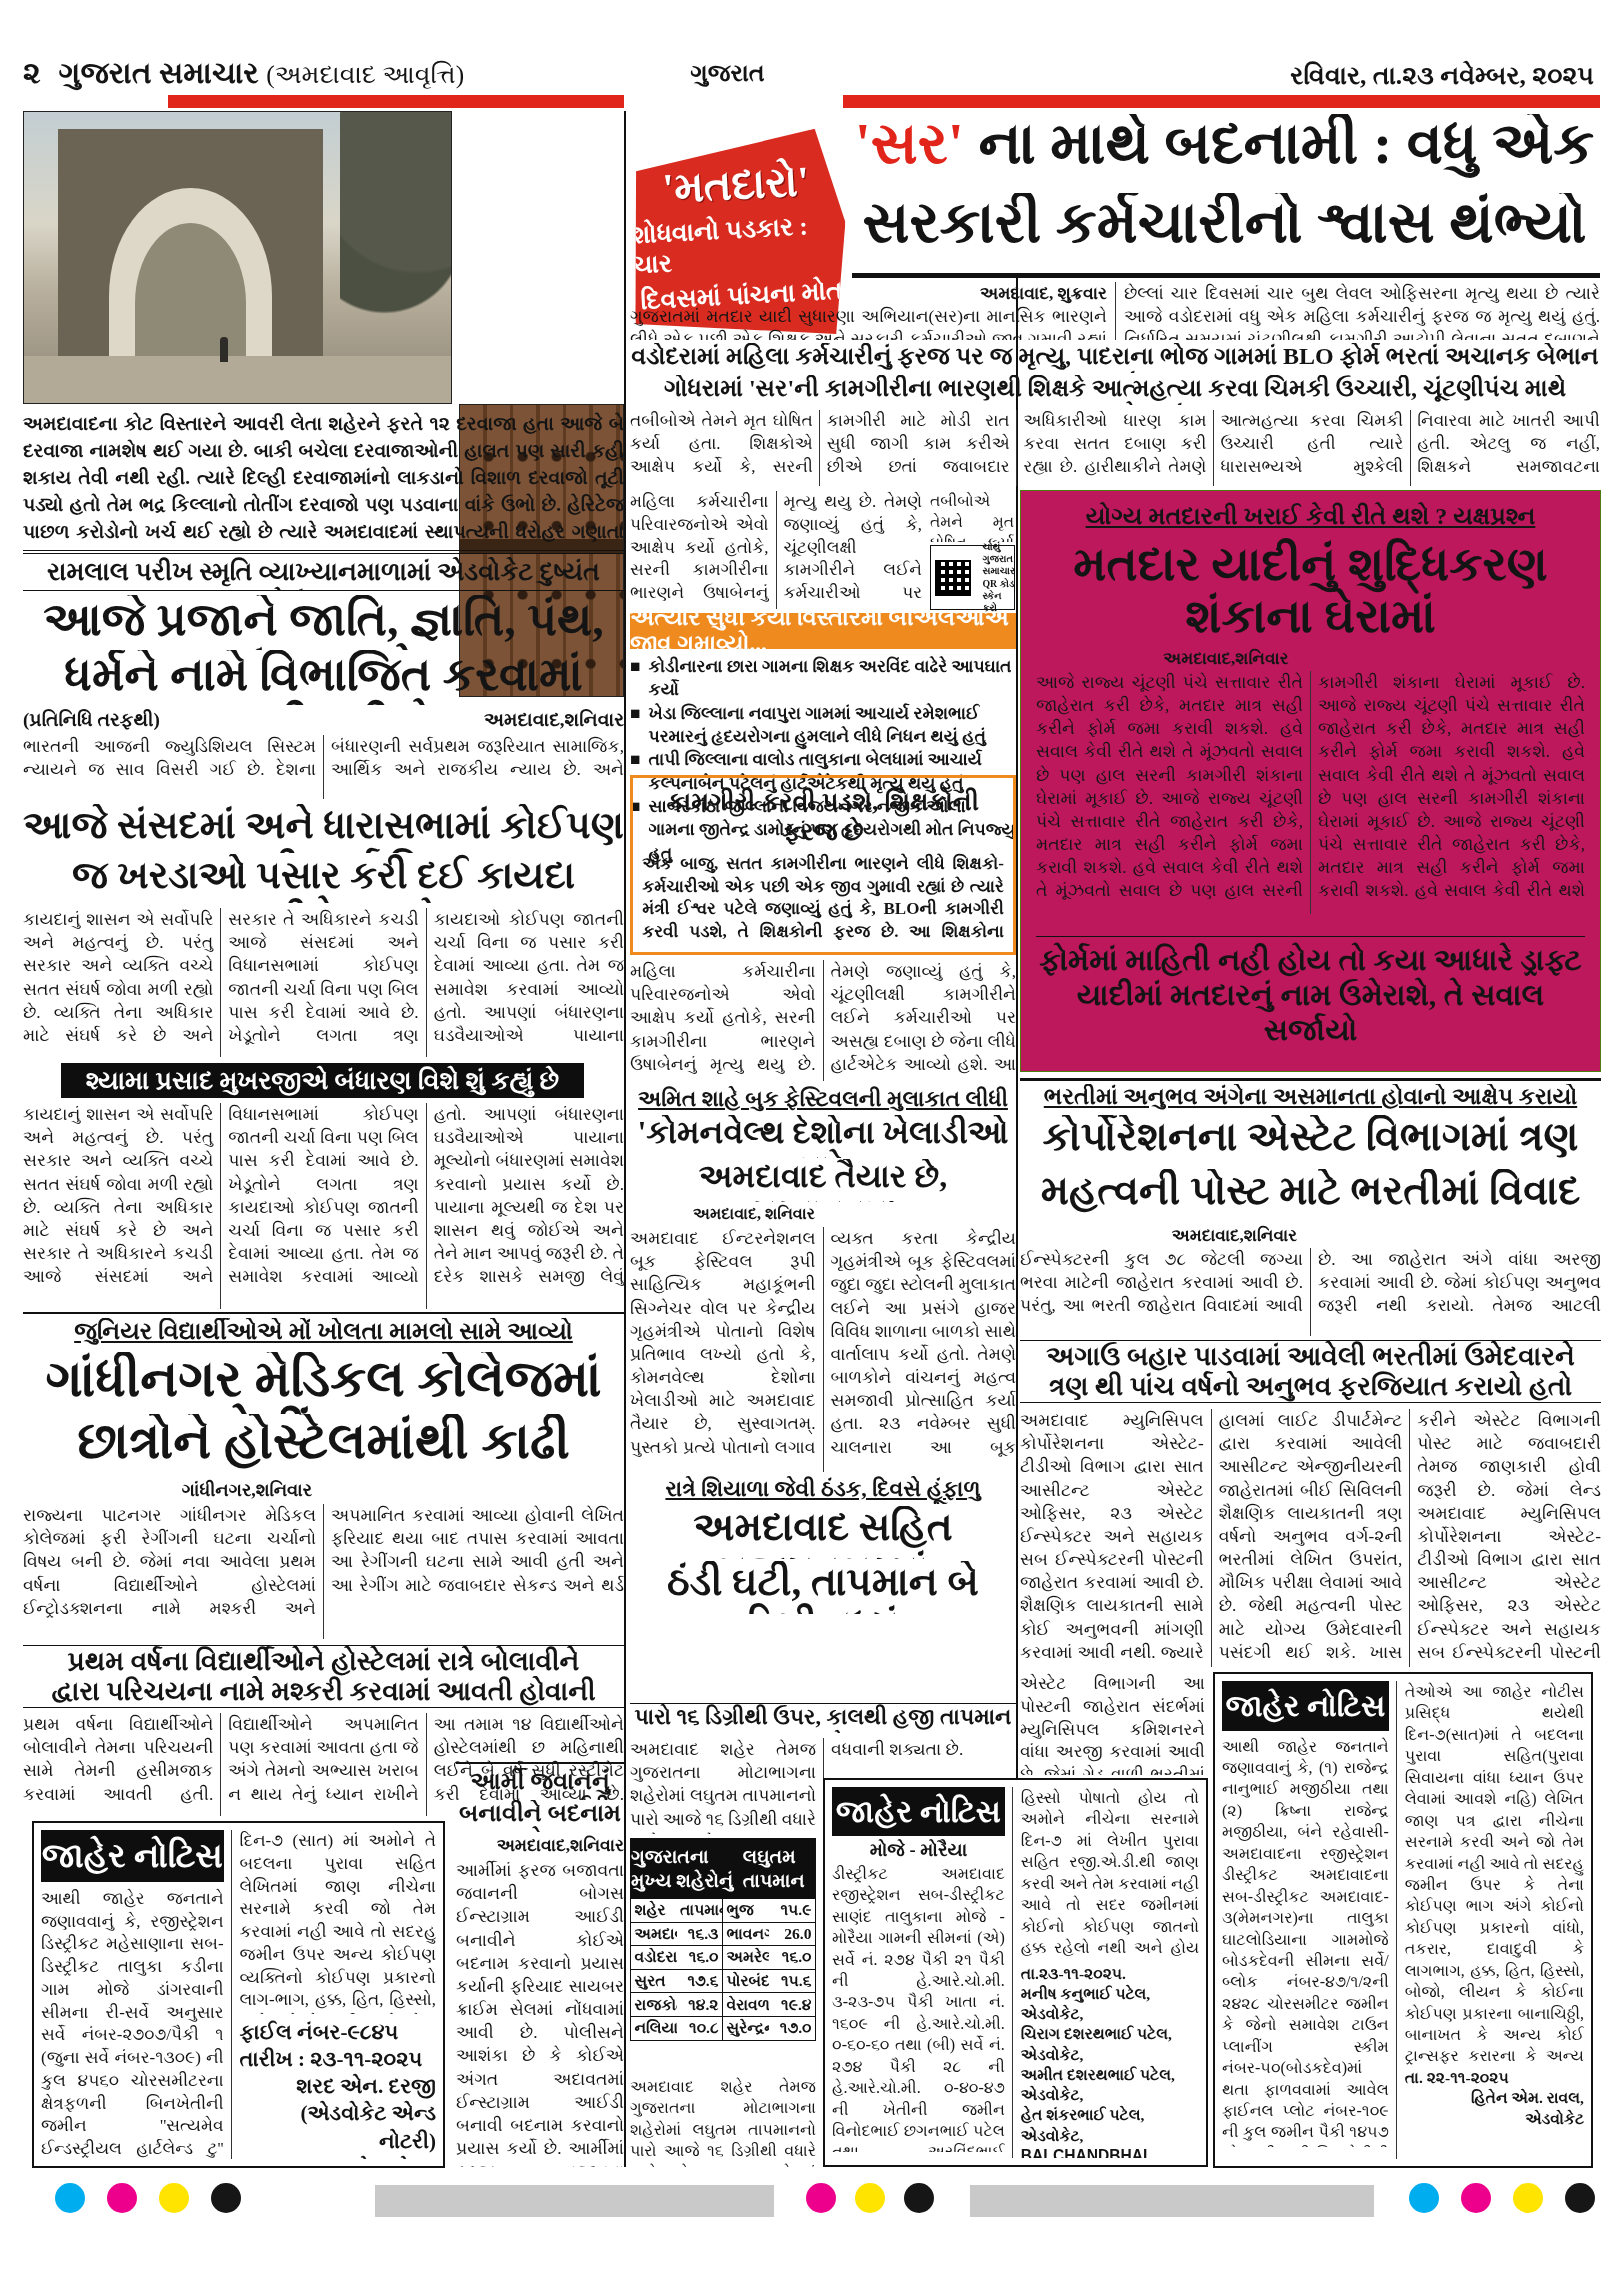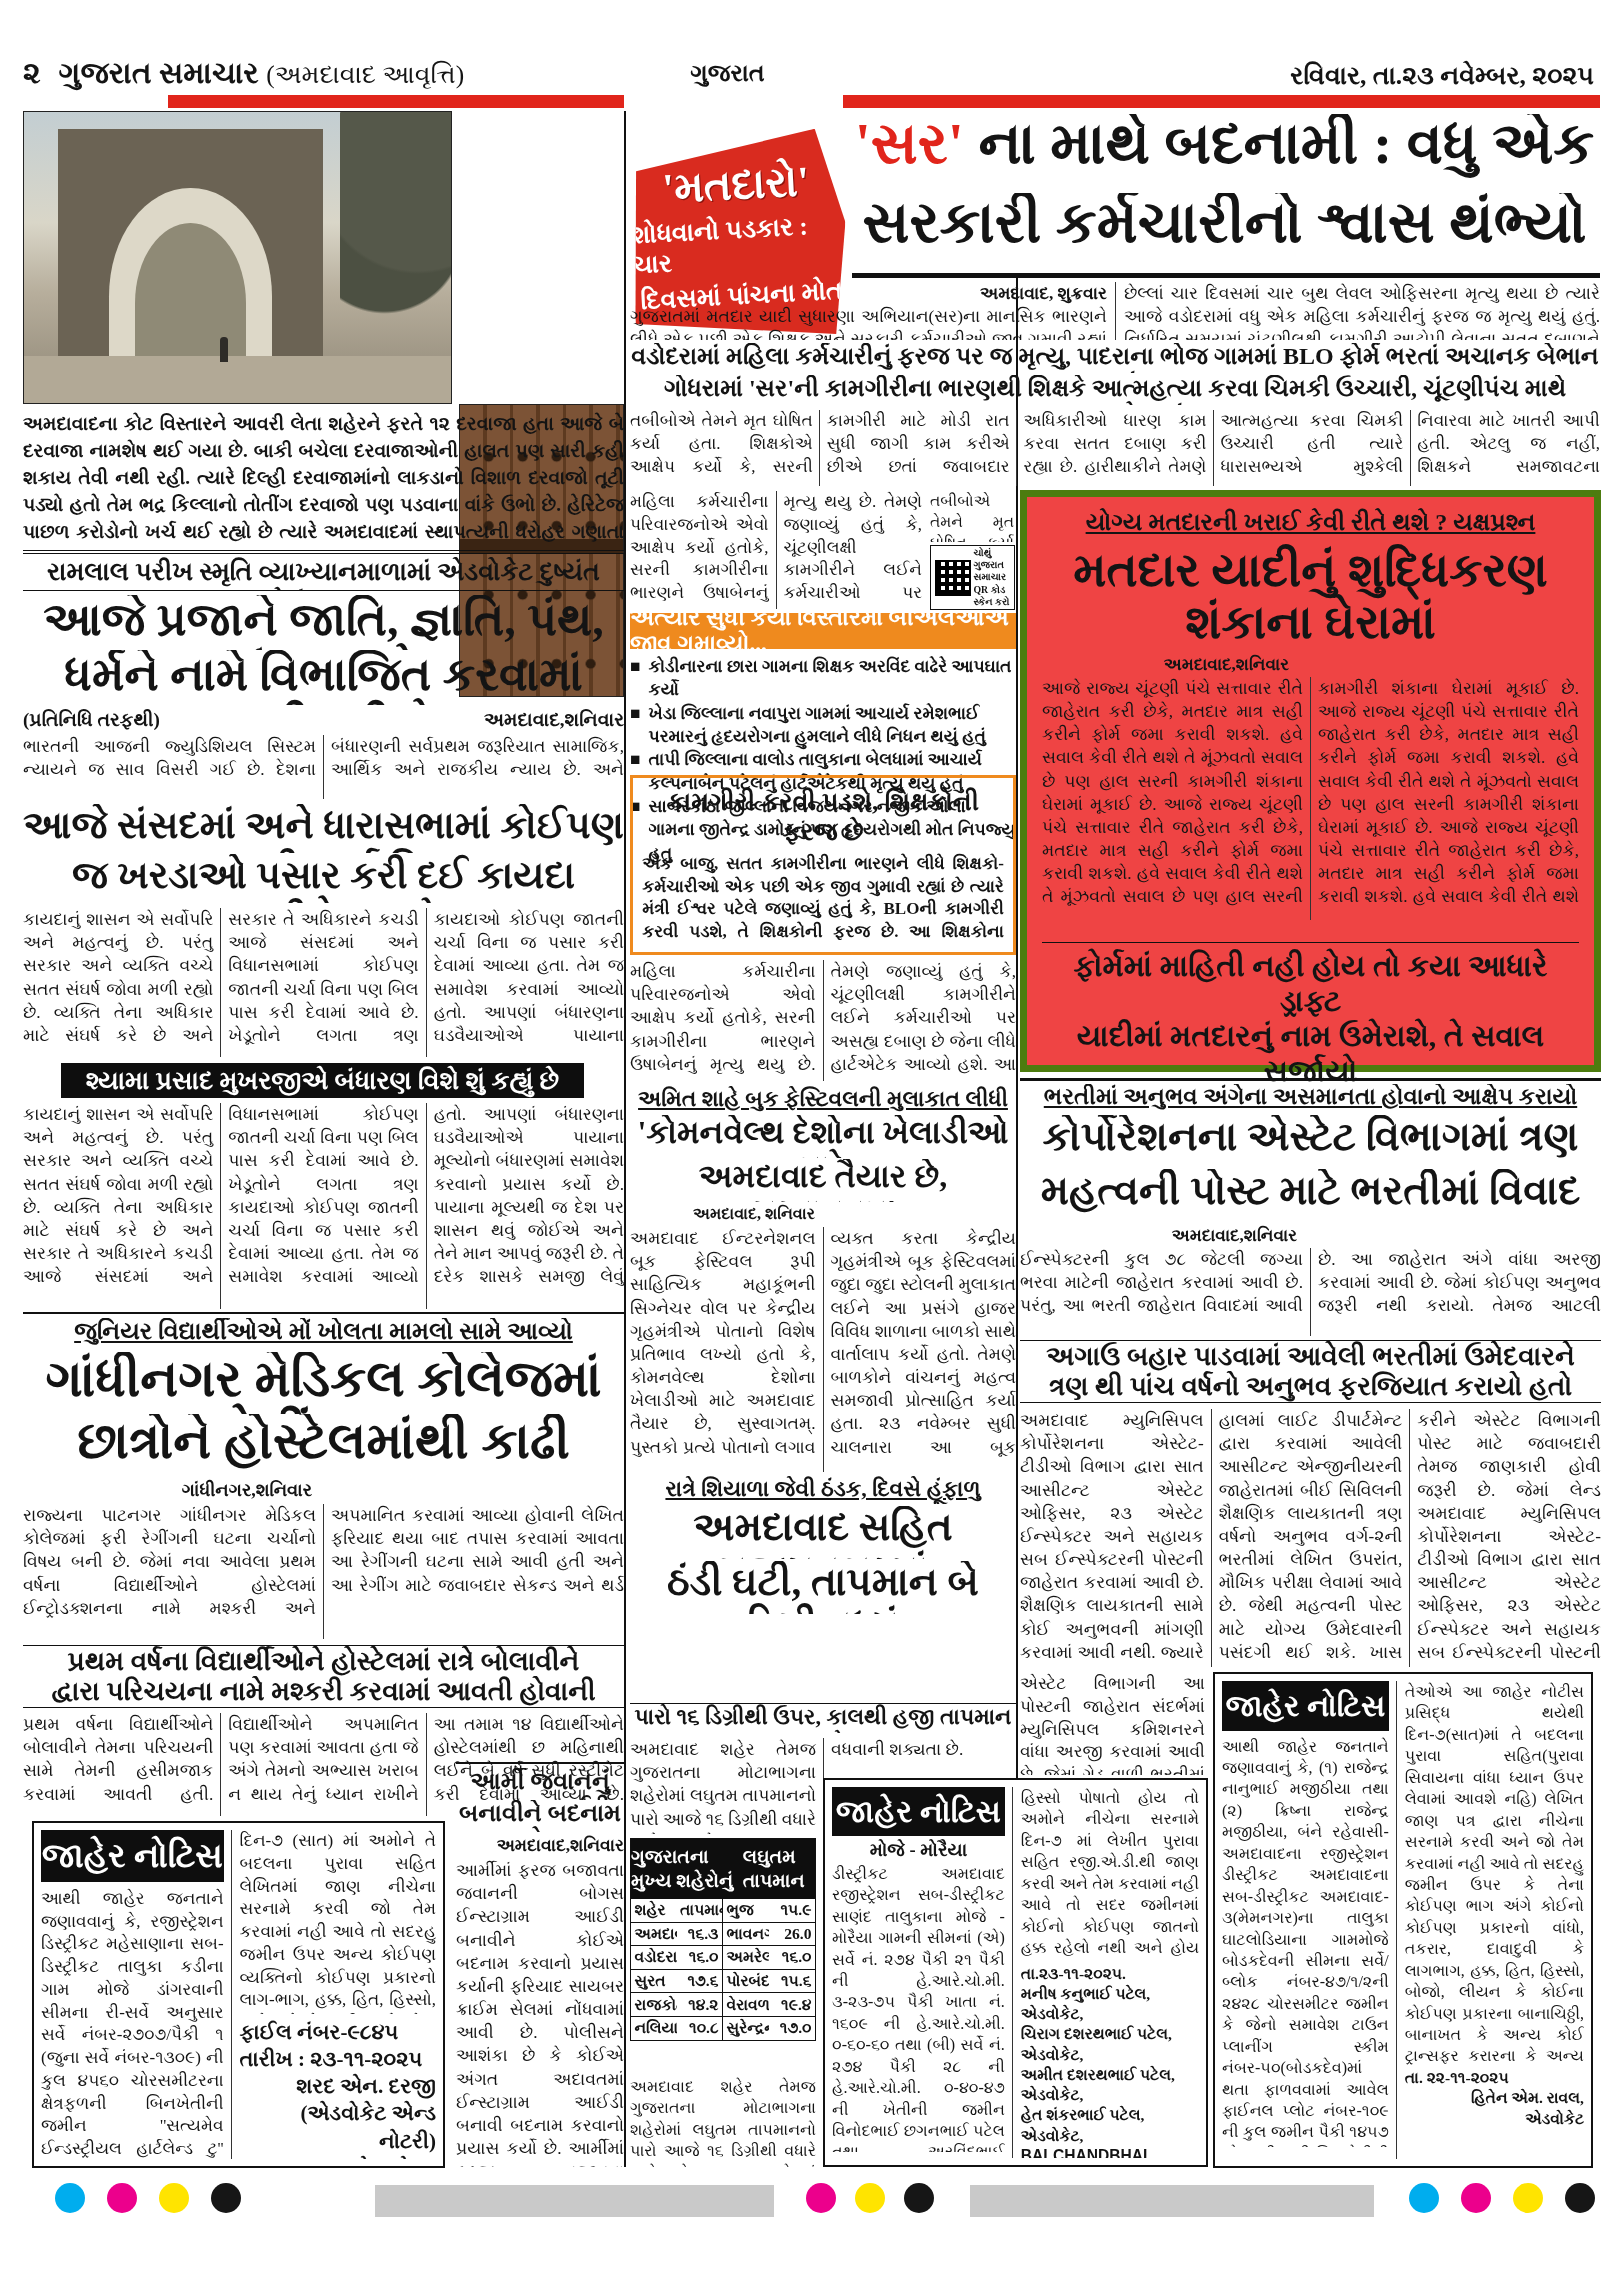--- a/index.html
+++ b/index.html
@@ -18,21 +18,21 @@
   .cols5{column-count:5;column-gap:14px;column-rule:0.6px solid #333}
   .hrule{background:#111}
   .vrule{background:#111}
   .kick{font-weight:bold;text-align:center}
   .barblack{background:#0e0e0e;color:#fff;font-weight:bold;display:flex;align-items:center;justify-content:center}
   .flag{background:#d92b1f;color:#fff;clip-path:polygon(4% 16%,88% 0%,100% 46%,93% 100%,0% 90%);display:flex;flex-direction:column;justify-content:center;align-items:center;transform:rotate(-3deg)}
   .flag .f1{font-size:42px;font-weight:bold;text-shadow:1.2px 1.2px 0 #8a130c}
   .flag .f2{font-size:25.4px;font-weight:bold;margin-top:5.8px}
   .obox{border:3.5px solid #ef8a1e}
   .nbox{border:2.9px solid #111;background:#fff}
-  .pinkbox{border:7px solid #4d7c0f;background:#ef4444}
+  .pinkbox{border:1px solid #4d7c0f;background:#be185d}
   .dot{position:absolute;width:30px;height:30px;border-radius:50%}
   .graybar{position:absolute;height:32px;background:#c9c9c9}
   .sign{font-size:21px;line-height:1.3;font-weight:bold}
   .qrpat{background:
     repeating-linear-gradient(0deg,#000 0 4px,transparent 4px 8px),
     repeating-linear-gradient(90deg,#000 0 4px,#fff 4px 8px);
     border:2.3px solid #000}
   .trow{display:flex;border-top:1.2px solid #111}
   .tcell{flex:1;padding:2.3px 3.5px;font-size:15.6px;font-weight:bold;white-space:nowrap;overflow:hidden}
   .photo-frame{border:1.2px solid #222;overflow:hidden;position:relative}
@@ -138,21 +138,21 @@
     <span>ગુજરાતમાં મતદાર યાદી સુધારણા અભિયાન(સર)ના માનસિક ભારણને લીધે એક પછી એક શિક્ષક અને સરકારી કર્મચારીઓ જીવ ગુમાવી રહ્યાં છે જેના કારણે રાજ્ય ચૂંટણી પંચના માથે માછલા ધોવાઈ રહ્યાં છે.</span>
   </div>
   <div class="bt clip" style="width:50%;border-left:1.2px solid #333;padding-left:8px">છેલ્લાં ચાર દિવસમાં ચાર બુથ લેવલ ઓફિસરના મૃત્યુ થયા છે ત્યારે આજે વડોદરામાં વધુ એક મહિલા કર્મચારીનું ફરજ જ મૃત્યુ થયું હતું. નિર્ધારિત સમયમાં ચૂંટણીલક્ષી કામગીરી આટોપી લેવાના સતત દબાણને લીધે શિક્ષક-સરકારી કર્મચારીઓ રોષે ભરાયાં છે.</div>
 </div>
 <div class="abs b c clip" style="left:630px;top:343px;width:970px;height:30px;font-size:24px">વડોદરામાં મહિલા કર્મચારીનું ફરજ પર જ મૃત્યુ, પાદરાના ભોજ ગામમાં BLO ફોર્મ ભરતાં અચાનક બેભાન થયાં</div>
 <div class="abs b c clip" style="left:630px;top:375px;width:970px;height:30px;font-size:24px">ગોધરામાં 'સર'ની કામગીરીના ભારણથી શિક્ષકે આત્મહત્યા કરવા ચિમકી ઉચ્ચારી, ચૂંટણીપંચ માથે માછલા ધોવાયાં</div>
 <div class="abs bt cols5 clip" style="left:630px;top:410px;width:970px;height:76px;font-size:17px">તબીબોએ તેમને મૃત ઘોષિત કર્યા હતા. શિક્ષકોએ આક્ષેપ કર્યો કે, સરની કામગીરી માટે મોડી રાત સુધી જાગી કામ કરીએ છીએ છતાં જવાબદાર અધિકારીઓ ધારણ કામ કરવા સતત દબાણ કરી રહ્યા છે. હારીથાકીને તેમણે આત્મહત્યા કરવા ચિમકી ઉચ્ચારી હતી ત્યારે ધારાસભ્યએ મુશ્કેલી નિવારવા માટે ખાતરી આપી હતી. એટલુ જ નહીં, શિક્ષકને સમજાવટના પ્રયાસો કર્યા હતાં. તબીબોએ તેમને મૃત ઘોષિત કર્યા હતા. શિક્ષકોએ આક્ષેપ કર્યો કે, સરની કામગીરી માટે મોડી રાત સુધી જાગી કામ કરીએ છીએ છતાં જવાબદાર અધિકારીઓ ધારણ કામ કરવા સતત દબાણ કરી રહ્યા છે. હારીથાકીને તેમણે આત્મહત્યા કરવા ચિમકી ઉચ્ચારી હતી ત્યારે ધારાસભ્યએ મુશ્કેલી નિવારવા માટે ખાતરી આપી હતી. એટલુ જ નહીં, શિક્ષકને સમજાવટના પ્રયાસો કર્યા હતાં. તબીબોએ તેમને મૃત ઘોષિત કર્યા હતા. શિક્ષકોએ આક્ષેપ કર્યો કે, સરની કામગીરી માટે મોડી રાત સુધી જાગી કામ કરીએ છીએ છતાં જવાબદાર અધિકારીઓ ધારણ કામ કરવા સતત દબાણ કરી રહ્યા છે. હારીથાકીને તેમણે આત્મહત્યા કરવા ચિમકી ઉચ્ચારી હતી ત્યારે ધારાસભ્યએ મુશ્કેલી નિવારવા માટે ખાતરી આપી હતી. એટલુ જ નહીં, શિક્ષકને સમજાવટના પ્રયાસો કર્યા હતાં.</div>
 <div class="abs bt cols2 clip" style="left:630px;top:491px;width:292px;height:118px;font-size:17px">મહિલા કર્મચારીના પરિવારજનોએ એવો આક્ષેપ કર્યો હતોકે, સરની કામગીરીના ભારણને ઉષાબેનનું મૃત્યુ થયુ છે. તેમણે જણાવ્યું હતું કે, ચૂંટણીલક્ષી કામગીરીને લઈને કર્મચારીઓ પર અસહ્ય દબાણ છે જેના લીધે હાર્ટએટેક આવ્યો હશે. આ ઘટનાની જાણ થતાં જ ઉચ્ચ અધિકારીઓ દોડી આવ્યા હતા. અચાનક ચક્કર આવ્યા હતાં જેથી તાત્કાલિક ૧૦૮ એમ્બ્યુલન્સ વાનમાં સારવાર અર્થે પાદરાની હોસ્પિટલમાં લઈ જવાયા હતા. આ તરફ, પંચમહાલ જિલ્લાના ગોધરામાં સરની કામગીરીના ભારણથી કંટાળીને શિક્ષક વિનુભાઈ બામણીયાએ આત્મહત્યા કરવાની ચિમકી ઉચ્ચારી હતી.</div>
 <div class="abs bt clip" style="left:930px;top:491px;width:84px;height:51px;font-size:15.6px">તબીબોએ તેમને મૃત ઘોષિત કર્યા હતા. શિક્ષકોએ આક્ષેપ કર્યો કે, સરની કામગીરી માટે મોડી રાત સુધી જાગી કામ કરીએ છીએ છતાં જવાબદાર અધિકારીઓ ધારણ કામ કરવા સતત દબાણ કરી રહ્યા છે. હારીથાકીને તેમણે આત્મહત્યા કરવા ચિમકી ઉચ્ચારી હતી ત્યારે ધારાસભ્યએ મુશ્કેલી નિવારવા માટે ખાતરી આપી હતી. એટલુ જ નહીં, શિક્ષકને સમજાવટના પ્રયાસો કર્યા હતાં.</div>
 
-<div class="abs" style="left:930px;top:545px;width:85px;height:65px;border:1.7px solid #111;display:flex;align-items:center;padding:3.5px;gap:3px">
+<div class="abs" style="left:930px;top:545px;width:85px;height:65px;border:1.7px solid #111;display:flex;align-items:center;padding:3.5px;gap:12px">
   <div class="qrpat" style="width:36px;height:36px;flex:none"></div>
   <div class="b" style="font-size:9.8px;line-height:1.25">
     <div>ચોથું ગુજરાત સમાચાર</div>
     <div>QR કોડ સ્કેન કરો</div>
   </div>
 </div>
 
 <div class="abs clip" style="left:630px;top:613px;width:386px;height:36px;background:#ef8a1e;color:#fff;font-weight:bold;font-size:23px;display:flex;align-items:center;justify-content:center">અત્યાર સુધી કયા વિસ્તારમાં બીએલઓએ જીવ ગુમાવ્યો...</div>
 <div class="abs" style="left:630px;top:655px;width:386px;height:116px;font-size:17.3px;font-weight:bold;line-height:1.35">
   <div style="display:flex;gap:8px">

